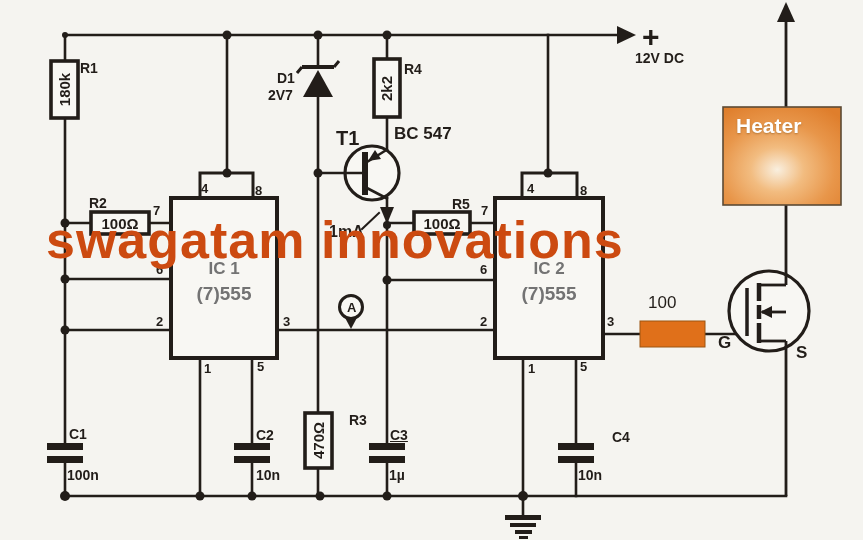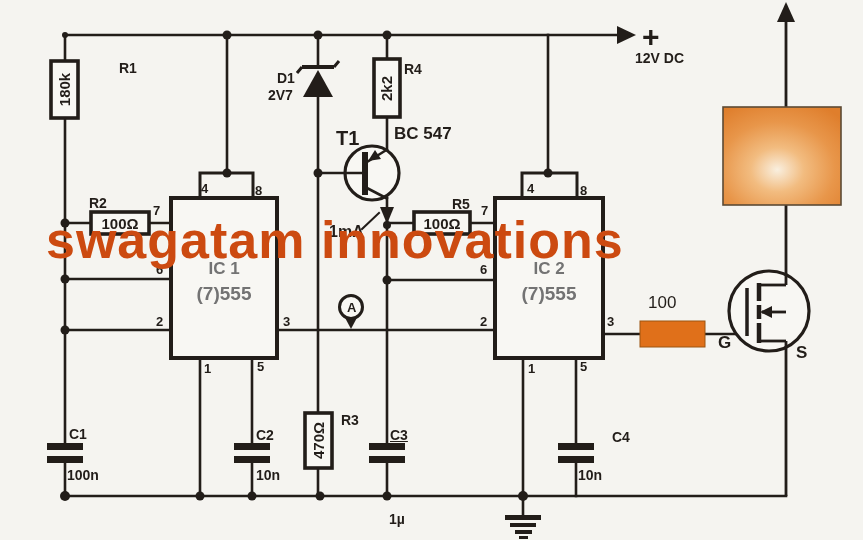--- a/index.html
+++ b/index.html
@@ -170,49 +170,49 @@
         <circle cx="387" cy="496" r="4.5"></circle>
         <circle cx="523" cy="496" r="5"></circle>
     </g>
   </svg>
 
   <div id="watermark">swagatam innovations</div>
 
   <span class="lbl" id="plus-sign" style="left:642px;top:22px;">+</span>
   <span class="lbl" id="supply-label" style="left:635px;top:51px;">12V DC</span>
 
-  <span class="lbl ref" style="left:90px;top:61px;padding-left:29px;">R1</span>
+  <span class="lbl ref" style="left:80px;top:61px;">R1</span>
   <div class="rotbox" style="left:51px;top:61px;width:27px;height:57px;">
       <span>180k</span>
     </div>
 
   <span class="lbl ref" style="left:89px;top:196px;">R2</span>
   <div class="boxval" style="left:91px;top:212px;width:58px;height:22px;">100Ω</div>
 
-  <span class="lbl ref" style="left:329px;top:413px;padding-left:12px;">R3</span>
+  <span class="lbl ref" style="left:337px;top:413px;padding-left:12px;">R3</span>
   <div class="rotbox" style="left:305px;top:413px;width:27px;height:55px;">
       <span>470Ω</span>
     </div>
 
   <span class="lbl ref" style="left:404px;top:62px;">R4</span>
   <div class="rotbox" style="left:374px;top:59px;width:26px;height:58px;">
       <span>2k2</span>
     </div>
 
   <span class="lbl ref" style="left:412px;top:197px;margin-left:40px;">R5</span>
   <div class="boxval" style="left:414px;top:212px;width:56px;height:22px;">100Ω</div>
 
   <span class="lbl" id="gate-res-label" style="left:648px;top:294px;">100</span>
 
   <span class="lbl ref" style="left:69px;top:427px;">C1</span>
   <span class="lbl val" style="left:67px;top:468px;">100n</span>
   <span class="lbl ref" style="left:256px;top:428px;">C2</span>
   <span class="lbl val" style="left:256px;top:468px;">10n</span>
   <span class="lbl ref" style="left:390px;top:428px;text-decoration:underline;">C3</span>
-  <span class="lbl val" style="left:389px;top:468px;margin-top:44px;">1µ</span>
+  <span class="lbl val" style="left:389px;top:468px;">1µ</span>
   <span class="lbl ref" style="left:612px;top:430px;">C4</span>
   <span class="lbl val" style="left:578px;top:468px;">10n</span>
 
   <span class="lbl ref" style="left:277px;top:71px;">D1</span>
   <span class="lbl ref" style="left:268px;top:88px;">2V7</span>
 
   <span class="lbl" style="left:336px;top:128px;font-size:20px;">T1</span>
   <span class="lbl" style="left:394px;top:125px;font-size:17px;">BC 547</span>
   <span class="lbl" style="left:329px;top:224px;">1mA</span>
 
@@ -237,15 +237,16 @@
   <span class="lbl pin" style="left:607px;top:315px;">3</span>
   <span class="lbl pin" style="left:528px;top:362px;">1</span>
   <span class="lbl pin" style="left:580px;top:360px;">5</span>
 
   <span class="lbl" style="left:718px;top:334px;font-size:17px;">G</span>
   <span class="lbl" style="left:796px;top:344px;font-size:17px;">S</span>
 
   <span class="lbl probe-letter" style="left:347px;top:301px;">A</span>
 
   <div id="heater-text">
+    <div>Heater</div>
   </div>
 
 </div>
 
 </body></html>

